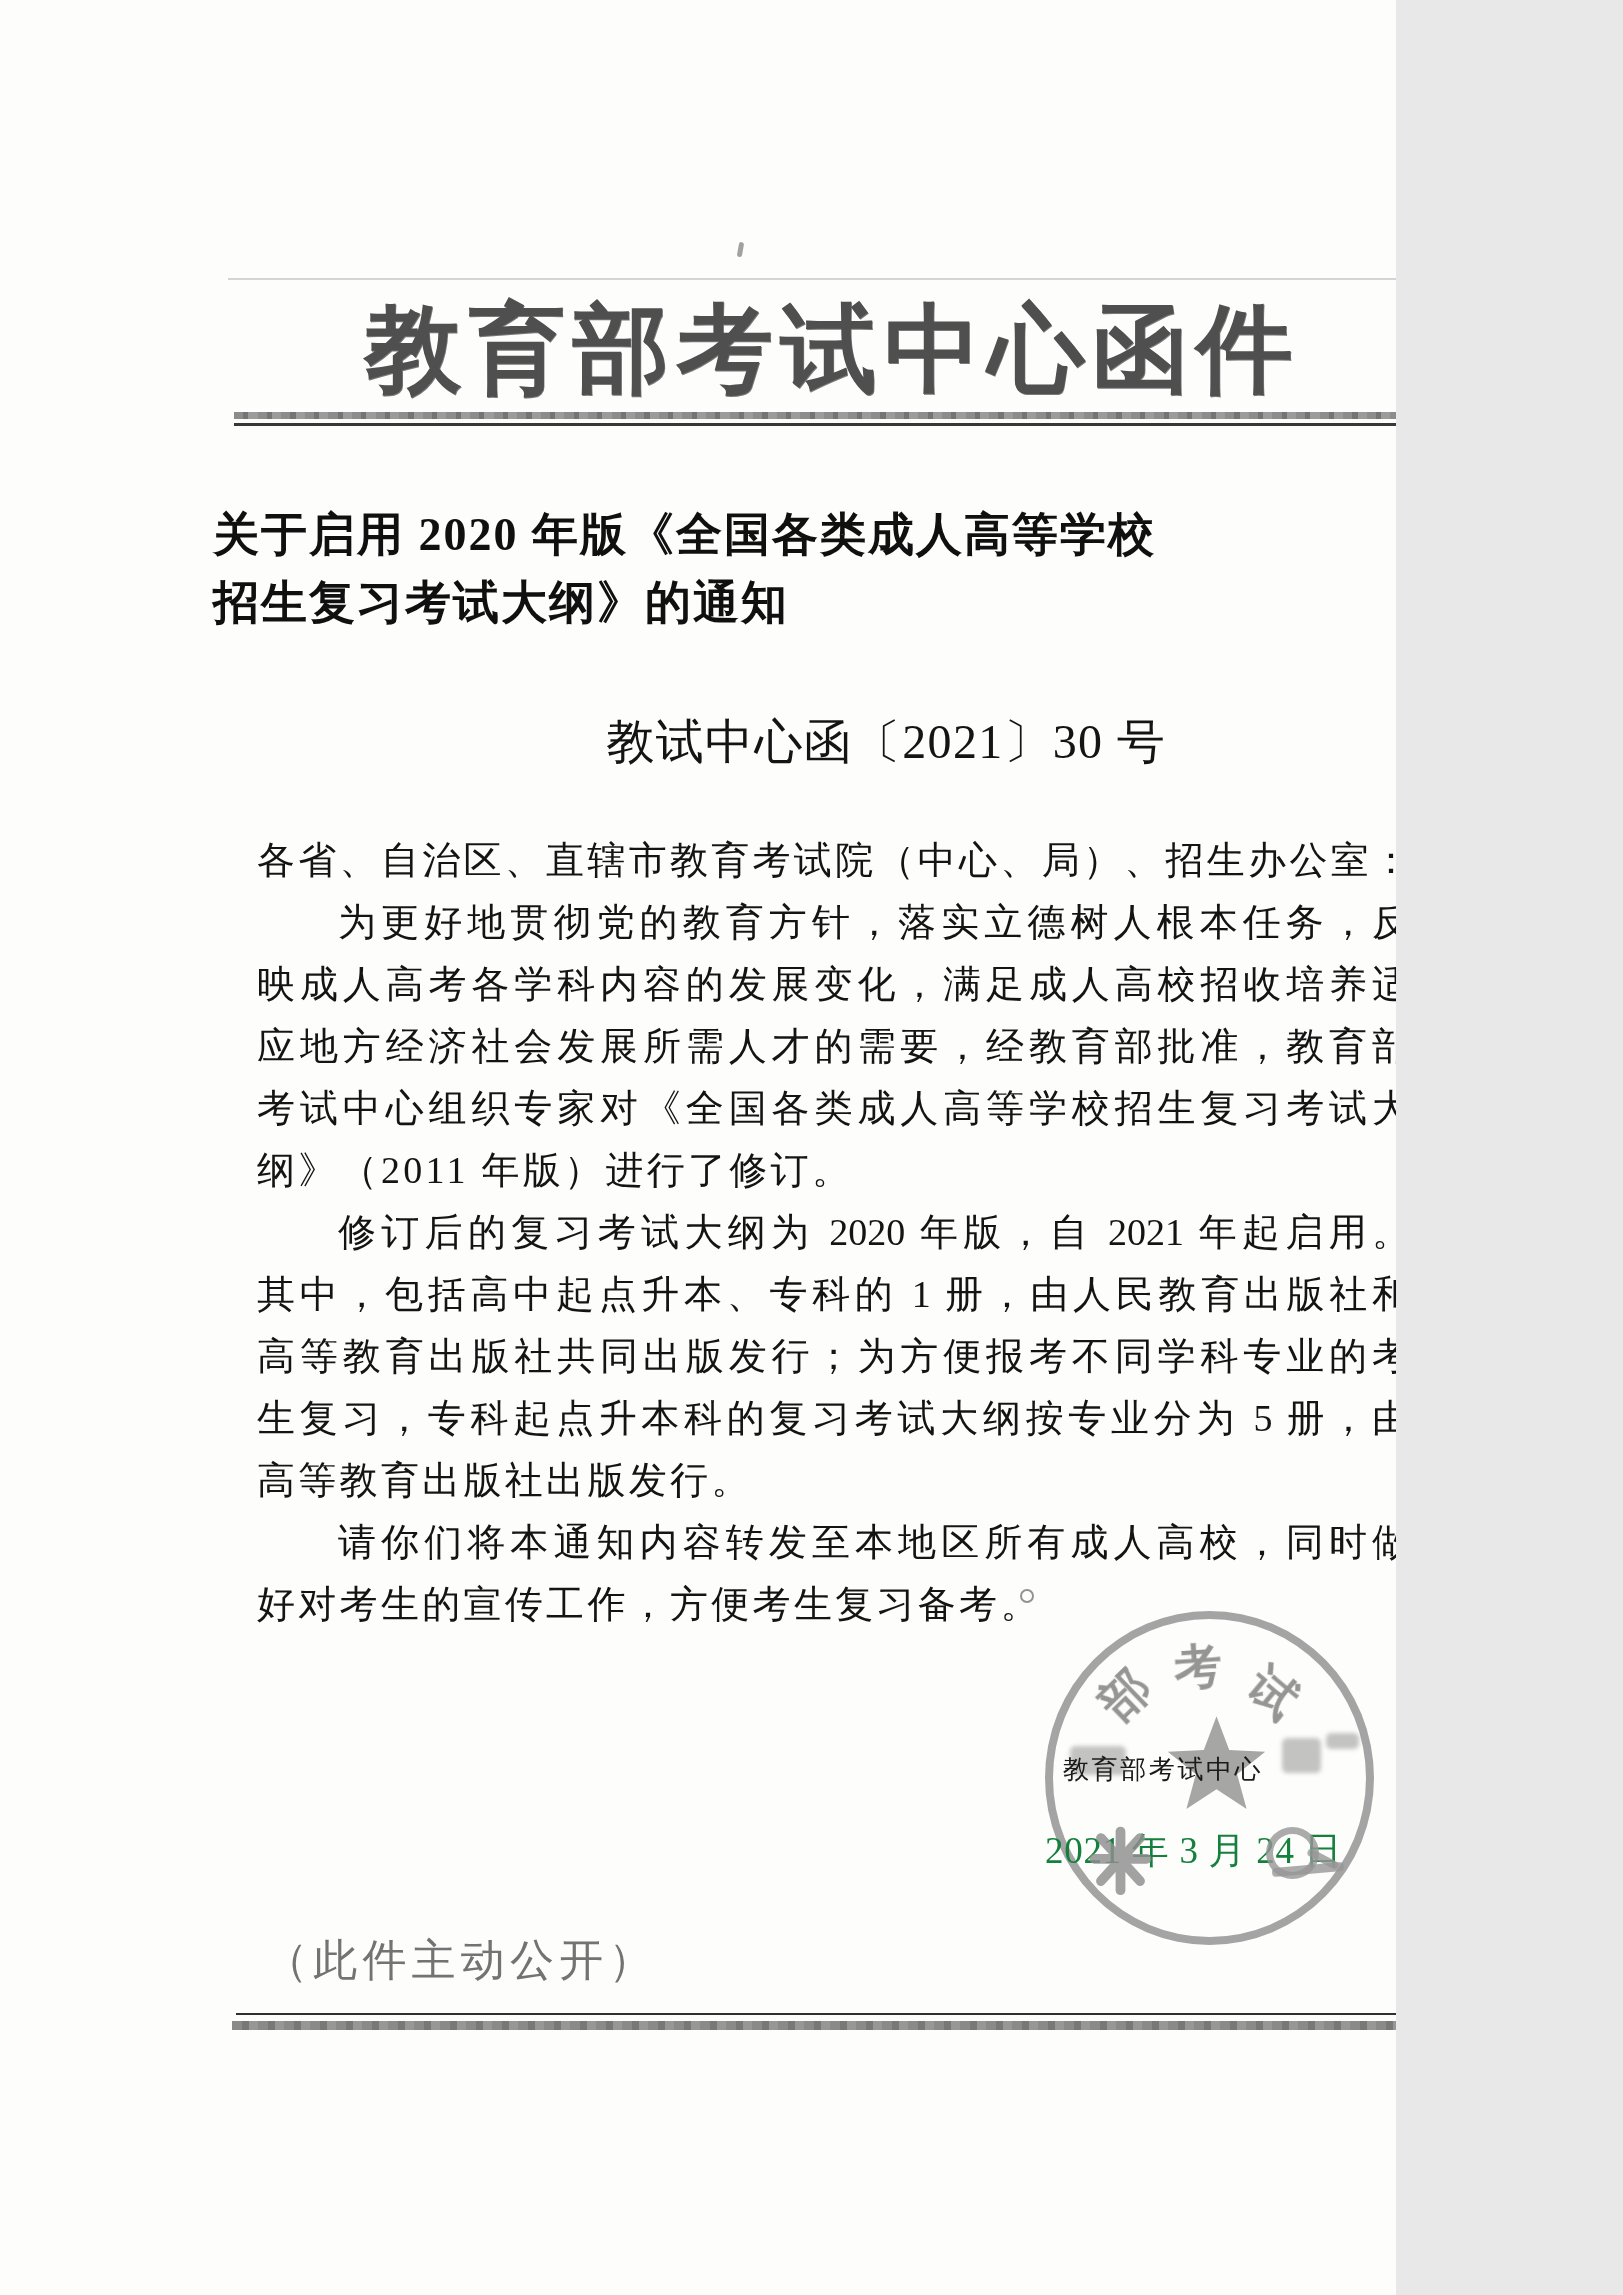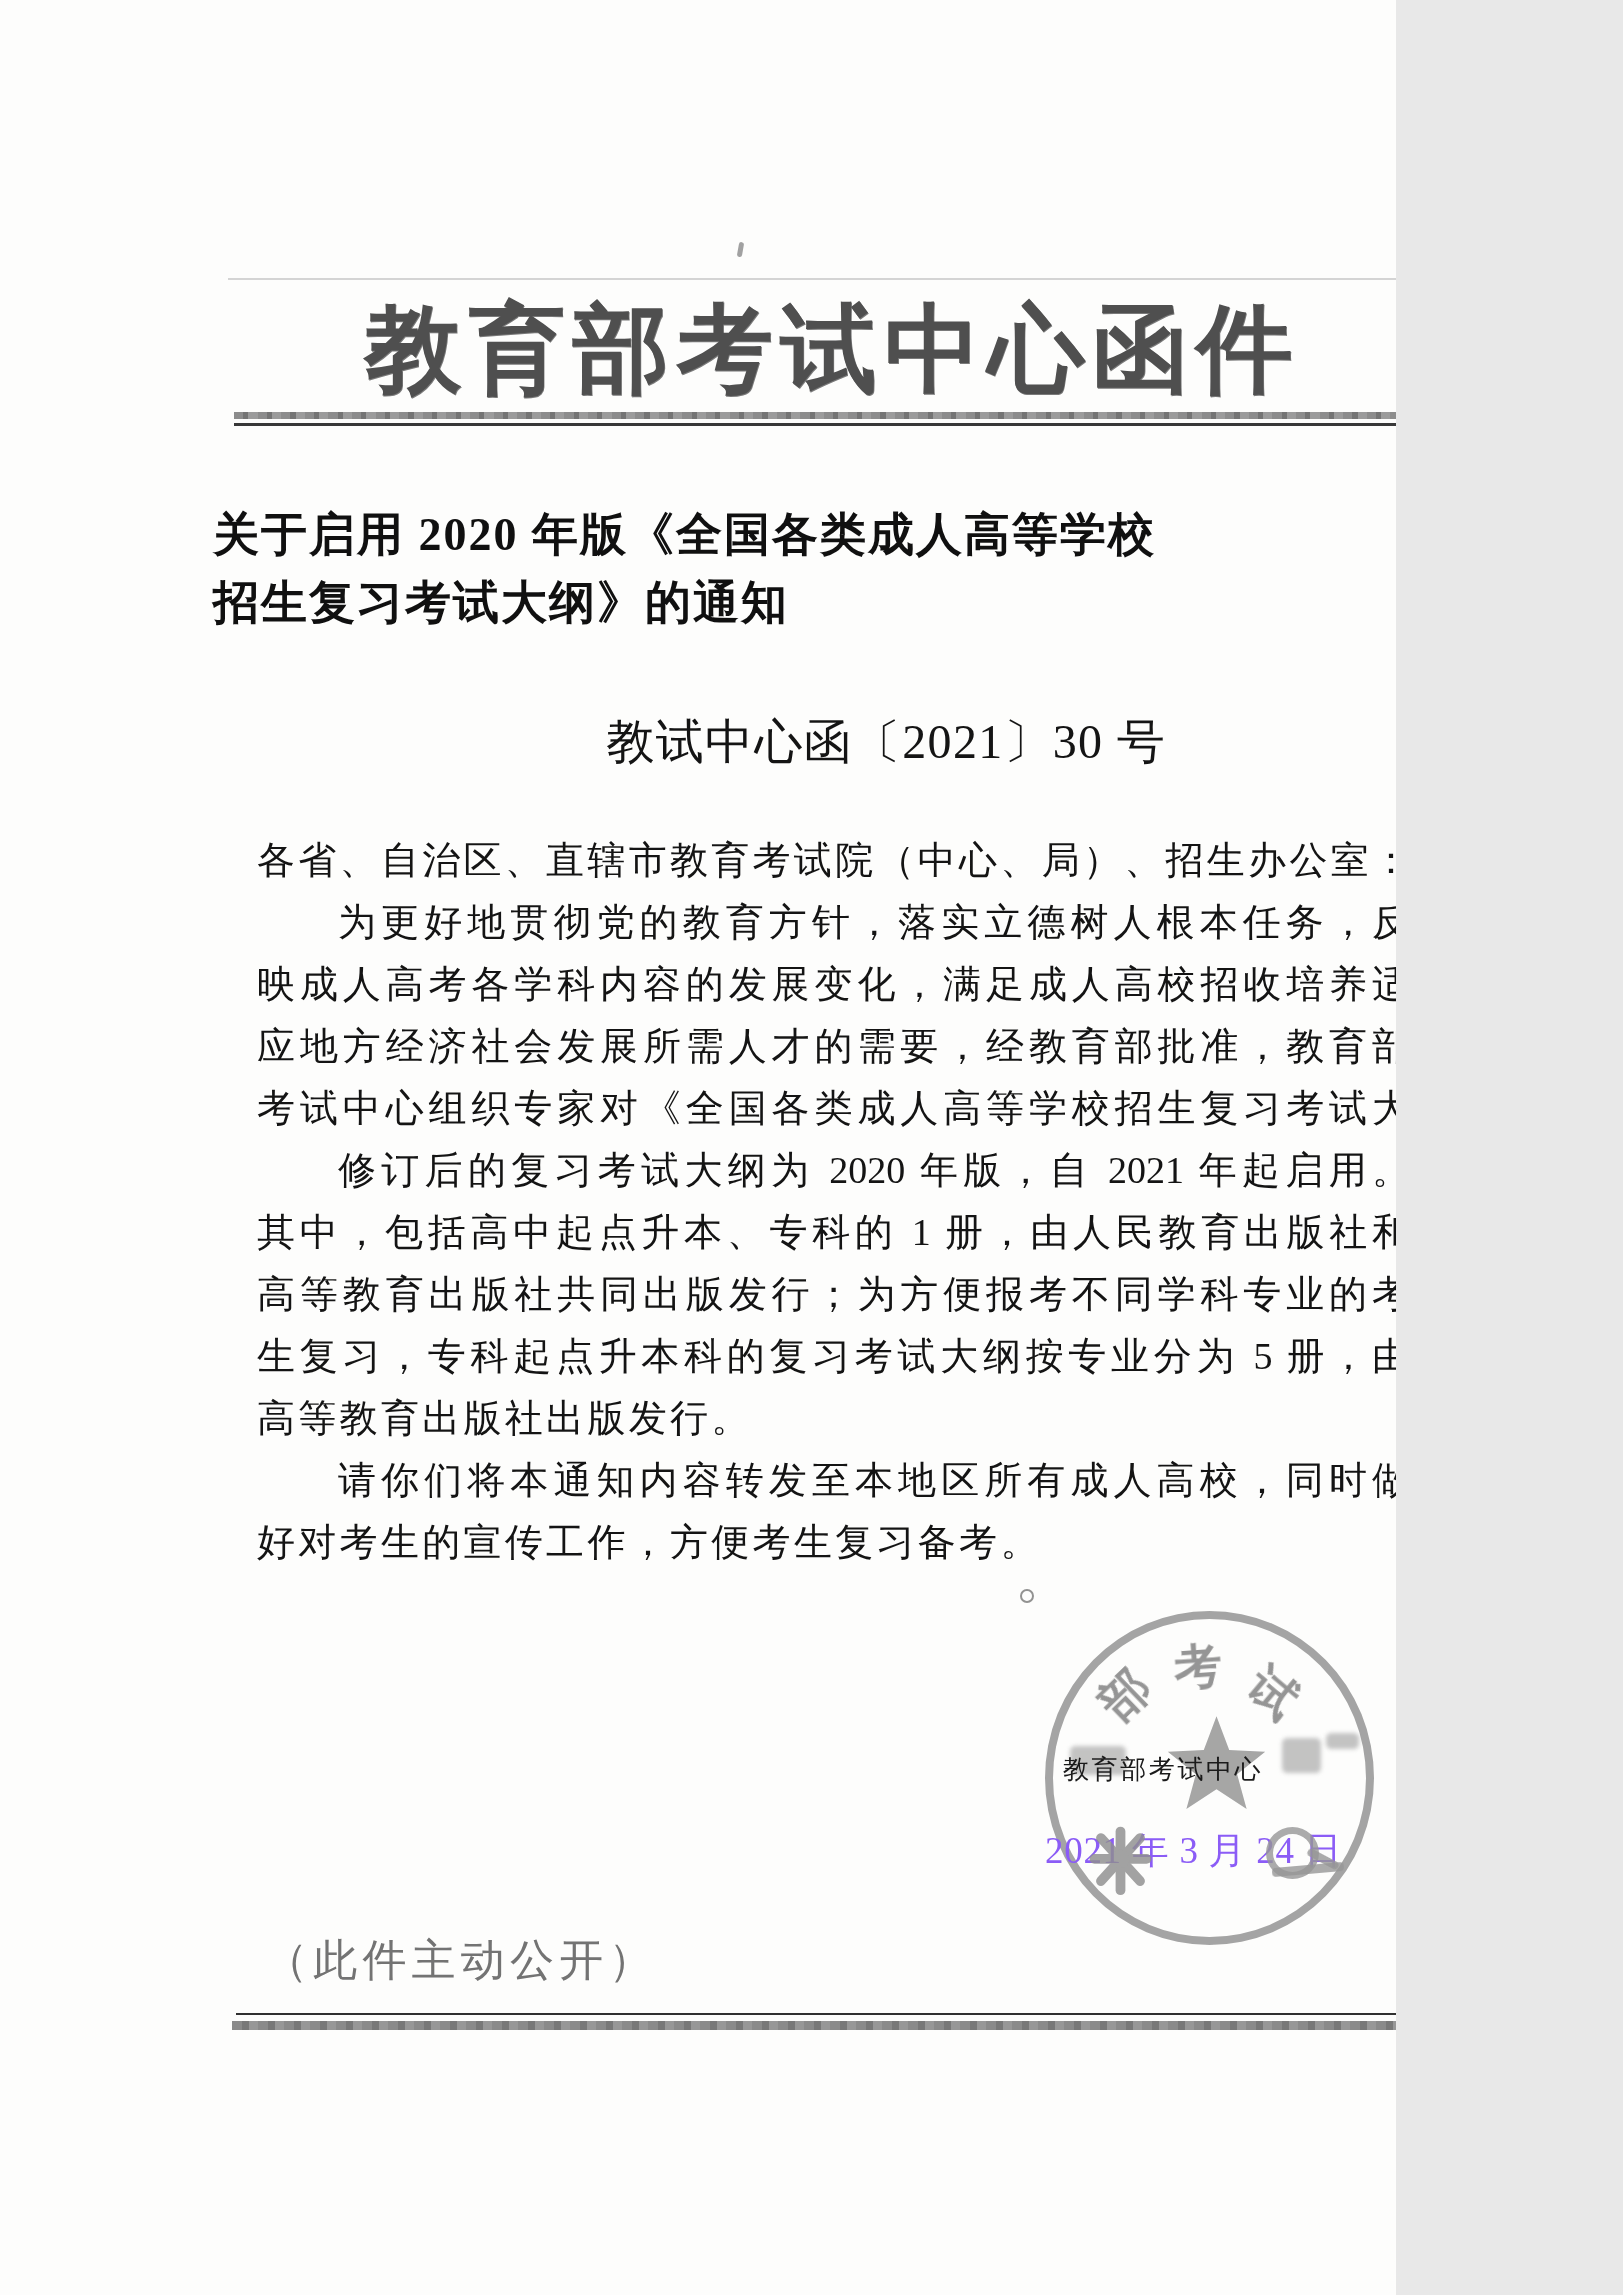--- a/index.html
+++ b/index.html
@@ -56,21 +56,21 @@
   #arc2{left:1174px; top:1635px; transform:rotate(-4deg);}
   #arc3{left:1249px; top:1661px; transform:rotate(40deg);}
   .remnant{background:#a8a8a8; filter:blur(2px); opacity:.68; border-radius:5.2px;}
   #rem-left{left:1070px; top:1746px; width:56px; height:29px;}
   #rem-right{left:1282px; top:1738px; width:39px; height:35px;}
   #rem-right2{left:1326px; top:1733px; width:33px; height:15.7px;}
 
   #signature-org{left:1063px; top:1752px; font-size:26px; letter-spacing:2.6px;
     color:#1a1a1a; z-index:5; white-space:nowrap;}
   #signature-date{left:1045px; top:1826px; font-size:37px; letter-spacing:0.7px;
-    color:#8b5cf6; z-index:5; white-space:nowrap;}
+    color:#15803d; z-index:5; white-space:nowrap;}
 
   #seal-flower{left:1089px; top:1825px; z-index:6; opacity:.82; filter:blur(0.3px);}
   #scribble-ring{left:1266px; top:1827px; width:39px; height:38px;
     border:7.9px solid #979797; border-radius:50%; filter:blur(0.7px); opacity:.8; z-index:6;}
   .scribble-bar{background:#979797; filter:blur(0.7px); opacity:.8; z-index:6; border-radius:3.9px;}
   #scr-bar1{left:1272px; top:1865px; width:72px; height:9.2px; transform:rotate(-5deg);}
   #scr-bar2{left:1306px; top:1855px; width:34px; height:7.9px; transform:rotate(28deg);}
 
   
   #footer-note{left:264px; top:1931px; font-size:44px; letter-spacing:5.2px; color:#737373;}
@@ -96,20 +96,21 @@
   <div class="abs doc-title" id="doc-title-2">招生复习考试大纲》的通知</div>
 
   <div class="abs" id="doc-number">教试中心函〔2021〕30 号</div>
 
   <div class="abs" id="body-block">
     <div class="bl full">各省、自治区、直辖市教育考试院（中心、局）、招生办公室：</div>
     <div class="bl full ind">为更好地贯彻党的教育方针，落实立德树人根本任务，反</div>
     <div class="bl full">映成人高考各学科内容的发展变化，满足成人高校招收培养适</div>
     <div class="bl full">应地方经济社会发展所需人才的需要，经教育部批准，教育部</div>
     <div class="bl full">考试中心组织专家对《全国各类成人高等学校招生复习考试大</div>
+    <div class="bl nf">纲》（2011 年版）进行了修订。</div>
     <div class="bl full ind">修订后的复习考试大纲为 2020 年版，自 2021 年起启用。</div>
     <div class="bl full">其中，包括高中起点升本、专科的 1 册，由人民教育出版社和</div>
     <div class="bl full">高等教育出版社共同出版发行；为方便报考不同学科专业的考</div>
     <div class="bl full">生复习，专科起点升本科的复习考试大纲按专业分为 5 册，由</div>
     <div class="bl nf">高等教育出版社出版发行。</div>
     <div class="bl full ind">请你们将本通知内容转发至本地区所有成人高校，同时做</div>
     <div class="bl nf">好对考生的宣传工作，方便考生复习备考。</div>
   </div>
 
   <div>

